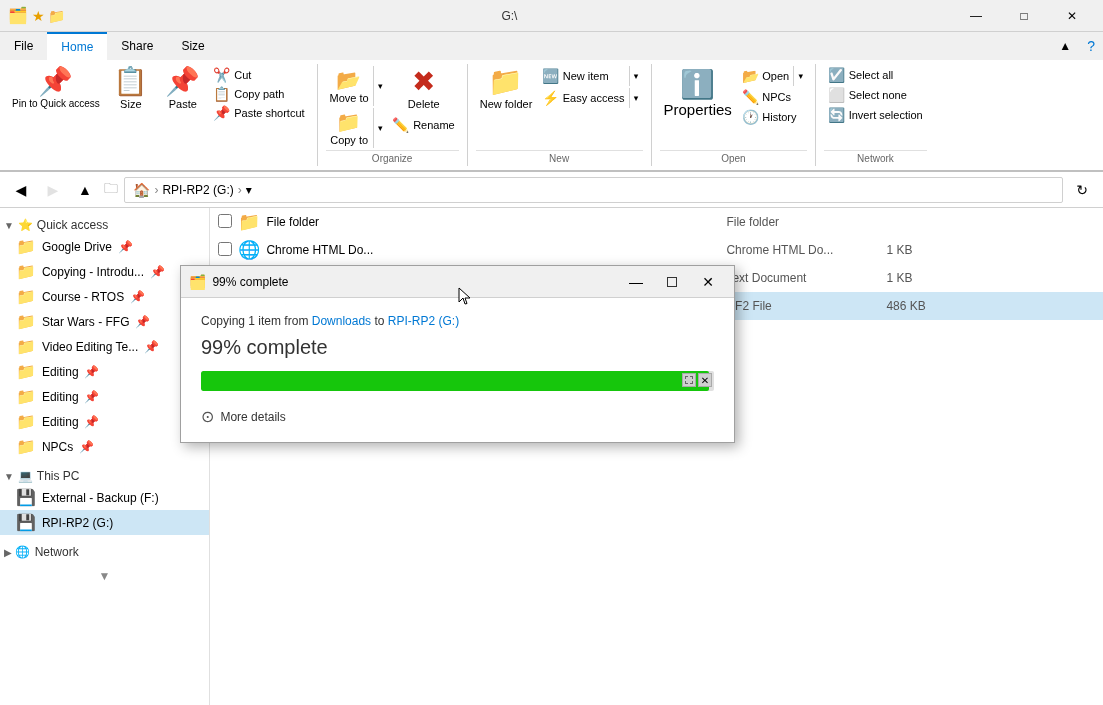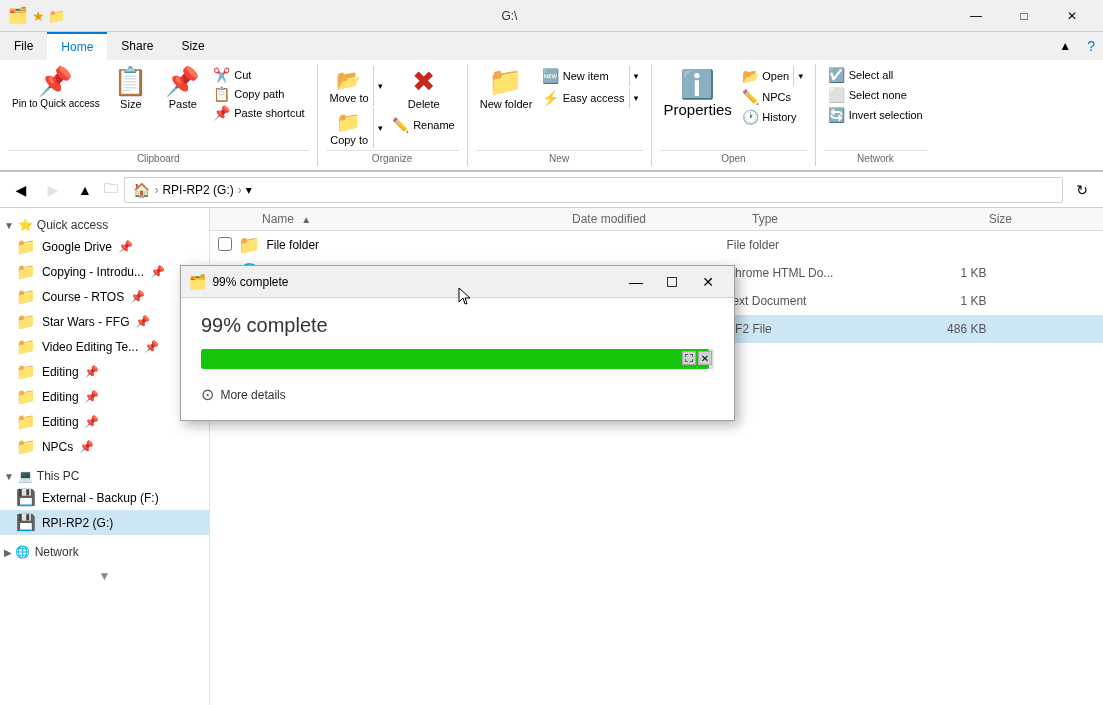--- a/index.html
+++ b/index.html
@@ -69,21 +69,21 @@
     .col-type { width: 160px; }
     .col-size { width: 100px; text-align: right; }
     .content-list { flex: 1; overflow-y: auto; }
     .file-row { display: flex; align-items: center; padding: 3px 8px; cursor: pointer; font-size: 12px; }
     .file-row.selected { background: #cde6f5; }
     .file-row .checkbox { width: 20px; }
     .file-row .file-icon { font-size: 18px; margin-right: 6px; }
     .file-row .file-name { width: 280px; overflow: hidden; text-overflow: ellipsis; white-space: nowrap; }
     .file-row .file-date { width: 180px; color: #555; }
     .file-row .file-type { width: 160px; color: #555; }
-    .file-row .file-size { width: 100px; text-align: right; color: #555; }
+    .file-row .file-size { width: 100px; color: #555; }
     .checkbox-input { width: 14px; height: 14px; }
 
     
     .dialog-overlay { position: fixed; top: 0; left: 0; width: 100%; height: 100%; pointer-events: none; z-index: 100; }
     .dialog { position: absolute; top: 265px; left: 180px; width: 555px; background: white; border: 1px solid #a0a0a0; box-shadow: 4px 4px 12px rgba(0,0,0,0.3); pointer-events: all; }
     .dialog-title-bar { background: #f0f0f0; border-bottom: 1px solid #d0d0d0; height: 32px; display: flex; align-items: center; padding: 0 8px; gap: 6px; }
     .dialog-title { flex: 1; font-size: 12px; font-weight: 500; }
     .dialog-controls { display: flex; }
     .dialog-btn { width: 36px; height: 30px; display: flex; align-items: center; justify-content: center; background: none; border: none; cursor: pointer; font-size: 14px; }
     .dialog-body { padding: 16px 20px; }
@@ -170,21 +170,20 @@
           <button class="ribbon-btn-small">
             <span class="icon">📋</span>
             <span>Copy path</span>
           </button>
           <button class="ribbon-btn-small">
             <span class="icon">📌</span>
             <span>Paste shortcut</span>
           </button>
         </div>
       </div>
-      <div class="ribbon-group-label">Clipboard</div>
     </div>
 
     <div class="ribbon-group">
       <div class="ribbon-group-items">
         <div style="display:flex; flex-direction:column; gap:2px;">
           <div class="split-btn">
             <button class="split-main">
               <span class="icon icon-move" style="font-size:20px;">📂</span>
               <span>Move to</span>
             </button>
@@ -376,28 +375,20 @@
       <span class="chevron">▶</span>
       <span>🌐</span>
       <span>Network</span>
     </div>
 
     <div style="display:flex; justify-content:center; margin-top:8px; color:#888; font-size:12px;">▼</div>
   </div>
 
   <div class="content">
 
-    <div class="content-header">
-      <div style="width:20px;"></div>
-      <div style="width:24px;"></div>
-      <div class="col-name">Name <span class="sort-arrow">▲</span></div>
-      <div class="col-date">Date modified</div>
-      <div class="col-type">Type</div>
-      <div class="col-size">Size</div>
-    </div>
 
     <div class="content-list">
       <div class="file-row">
         <div class="checkbox"><input type="checkbox" class="checkbox-input" style=""></div>
         <span class="file-icon">📁</span>
         <div class="file-name">File folder</div>
         <div class="file-date"></div>
         <div class="file-type">File folder</div>
         <div class="file-size"></div>
       </div>
@@ -436,20 +427,26 @@
       <span class="dialog-title">99% complete</span>
       <div class="dialog-controls">
         <button class="dialog-btn">—</button>
         <button class="dialog-btn">
           <span style="border:1px solid #333; width:10px; height:10px; display:inline-block;"></span>
         </button>
         <button class="dialog-btn close">✕</button>
       </div>
     </div>
     <div class="dialog-body">
+      <div class="dialog-status-text">
+        <span>Copying 1 item from</span>
+        <a href="#">Downloads</a>
+        <span>to</span>
+        <a href="#">RPI-RP2 (G:)</a>
+      </div>
       <div class="dialog-big-text">99% complete</div>
 
       <div style="position:relative; margin-bottom:16px;">
         <div class="progress-bar-track">
           <div class="progress-bar-fill" style="width: 99%;"></div>
         </div>
 
         <div style="position:absolute; right:2px; top:2px; display:flex; gap:2px;">
           <button style="width:14px; height:14px; background:#d0d0d0; border:1px solid #aaa; cursor:pointer; display:flex; align-items:center; justify-content:center; font-size:10px;">
             <span style="border:1px dashed #666; width:8px; height:8px; display:inline-block;"></span>

